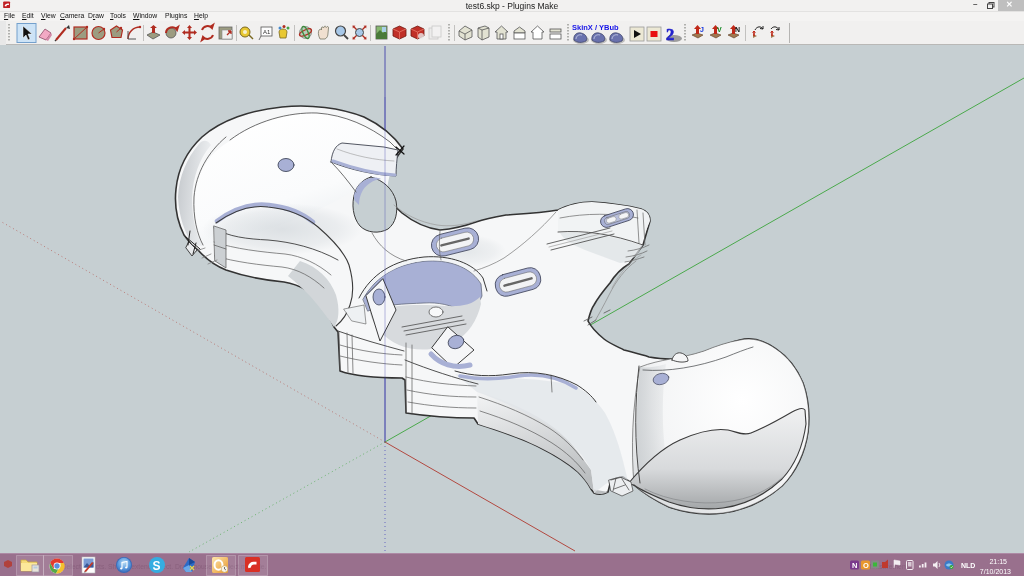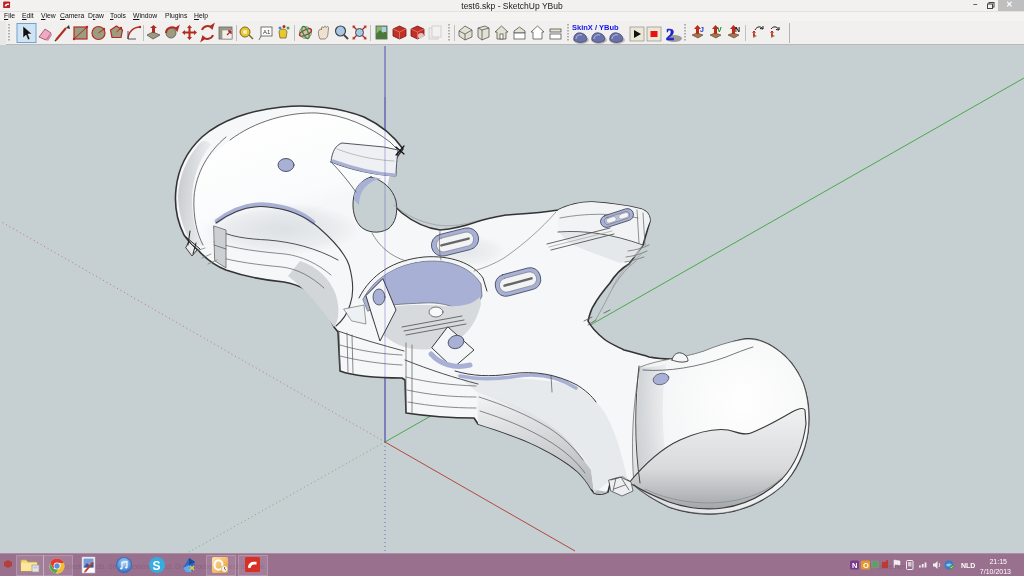--- a/index.html
+++ b/index.html
@@ -17,21 +17,21 @@
 #statusbar{position:absolute;top:553px;left:0;width:1024px;height:23px;background:#ededec;font-size:6.8px;color:#222;}
 #taskbar{position:absolute;top:553px;left:0;width:1024px;height:23px;background:rgba(145,101,132,0.92);border-top:1px solid rgba(190,160,185,0.55);}
 </style>
 </head>
 <body>
 <div id="titlebar">
  <svg id="ticon" viewBox="0 0 10 10">
       <rect x="0.2" y="0.5" width="8.6" height="8.4" rx="1.2" fill="#c01e23"></rect>
       <path d="M2,6.4 C2.5,4.4 4,3.2 6,3.2 L7.4,3.2 L7.4,5 L6,5 C5,5 4.4,5.6 4.1,6.9 Z" fill="#fff"></path>
     </svg>
- <div id="title">test6.skp - SketchUp YBub</div>
+ <div id="title">test6.skp - Plugins Make</div>
  <div class="wbtn" style="left:973px;top:-1px;font-weight:bold;">–</div>
  <svg style="position:absolute;left:987px;top:2px" width="8" height="7" viewBox="0 0 8 7">
       <rect x="2" y="0.5" width="5" height="4.5" fill="none" stroke="#444" stroke-width="1"></rect>
       <rect x="0.5" y="2" width="5" height="4.5" fill="#f2f1f0" stroke="#444" stroke-width="1"></rect>
     </svg>
  <div id="closebtn"></div>
  <div class="wbtn" style="left:1006px;top:0px;color:#fff;font-weight:bold;font-size:8px;">✕</div>
 </div>
 <div id="menubar">
  <span style="left:4px"><u>F</u>ile</span>

